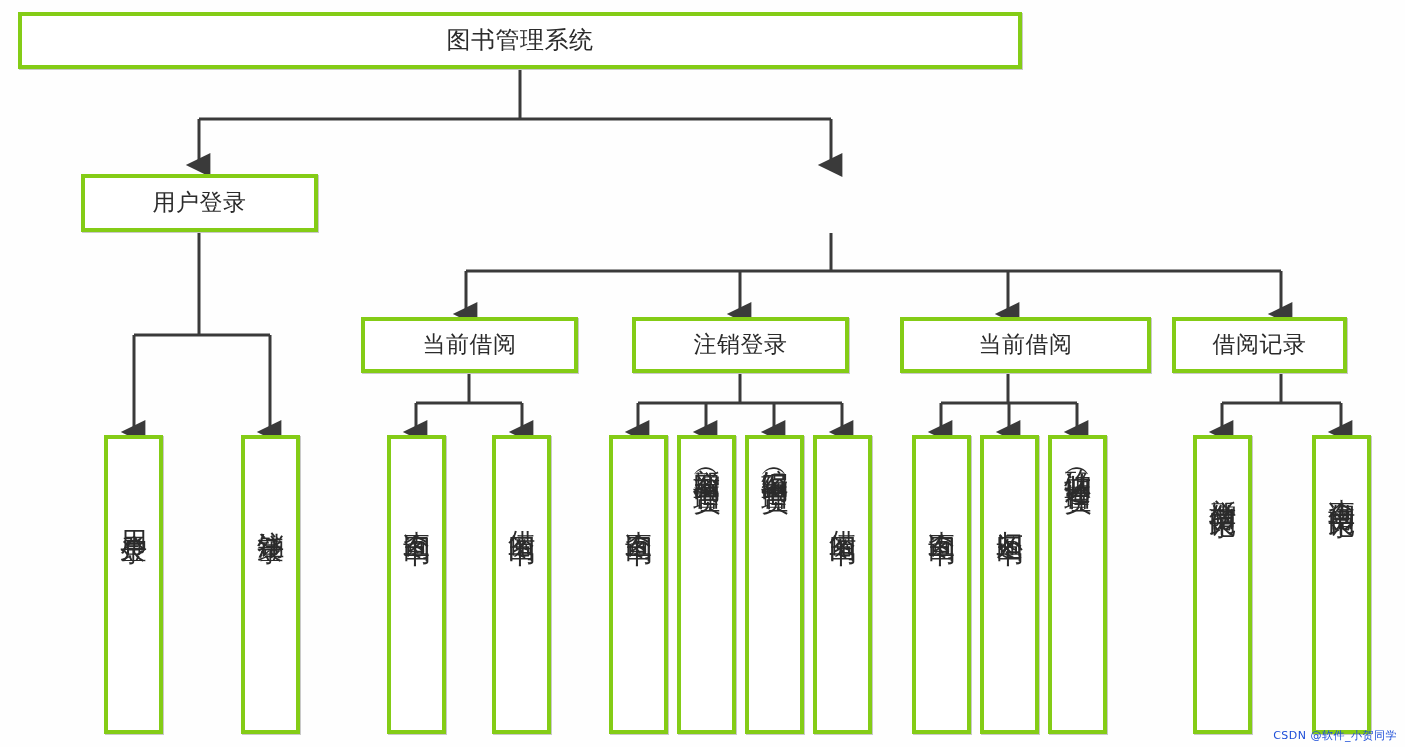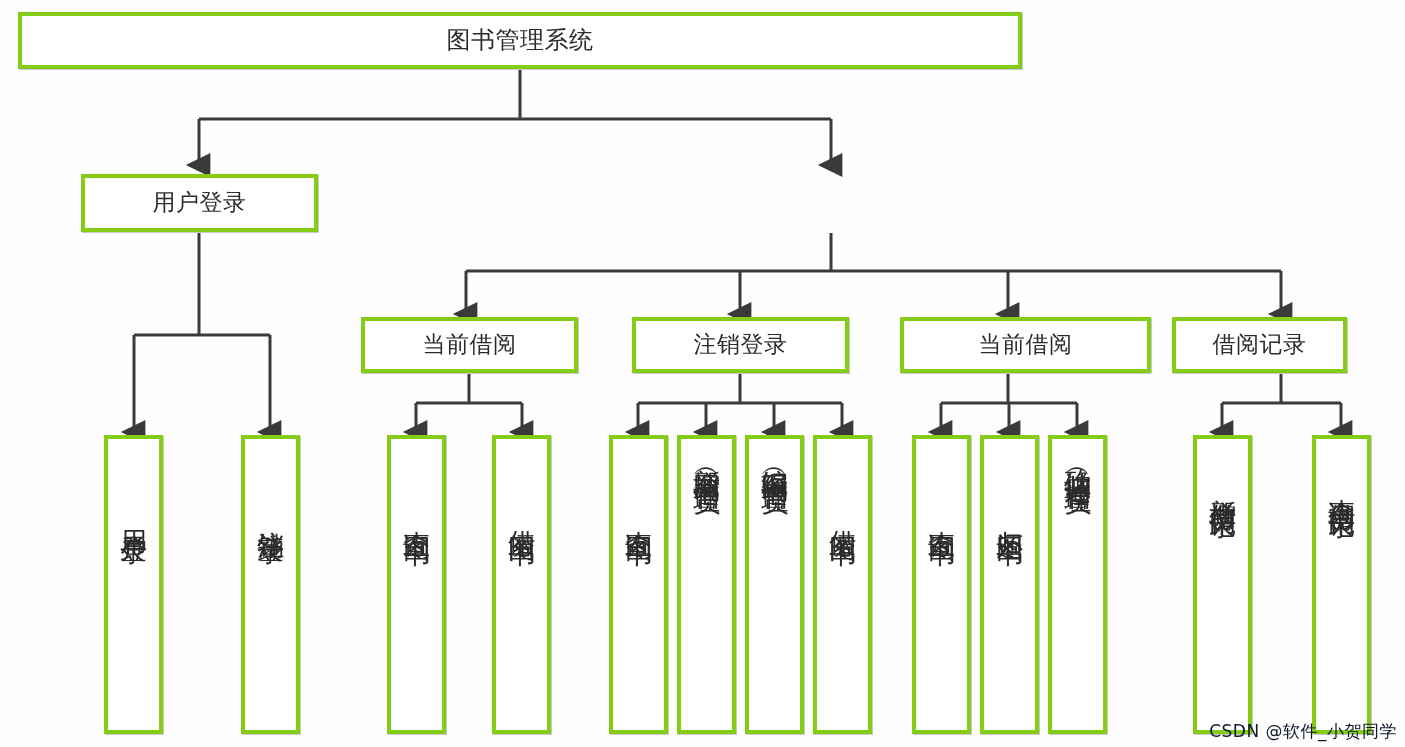--- a/index.html
+++ b/index.html
@@ -67,22 +67,22 @@
   .node.vertical.mid2 .node-label {
     margin-top: 30px;
   }
   .node.vertical.tall .node-label {
     margin-top: 0px;
   }
   #watermark {
     position: absolute;
     right: 8px;
     bottom: 4px;
-    font-size: 17px;
-    color: #0f172a;
+    font-size: 11px;
+    color: #1d4ed8;
     letter-spacing: 0.5px;
     white-space: nowrap;
     font-family: "DejaVu Sans", "Liberation Sans", sans-serif;
   }
 </style>
 </head>
 <body>
 
 <div id="diagram-root">
 

